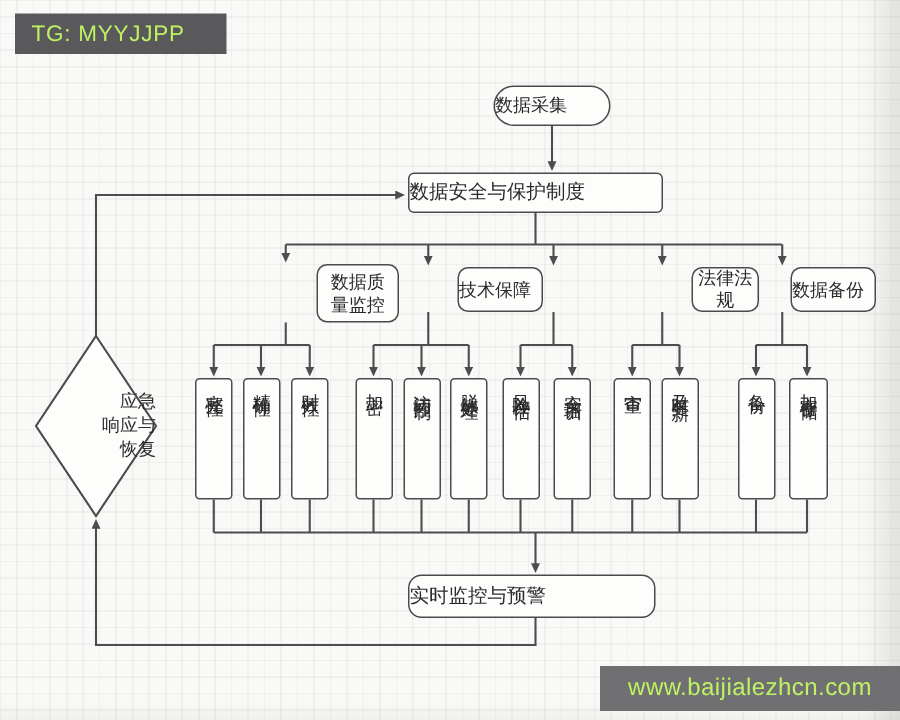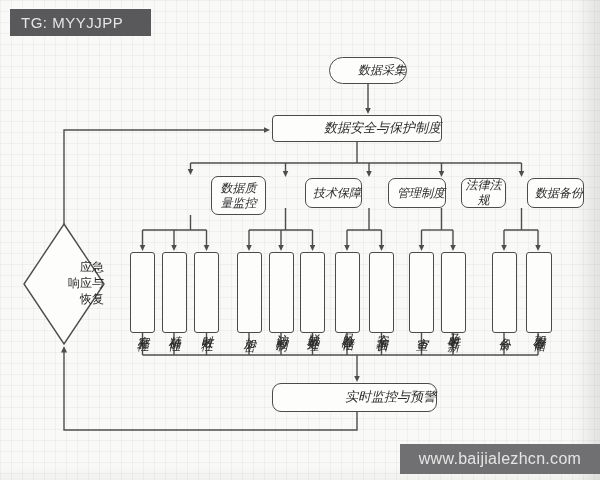--- a/index.html
+++ b/index.html
@@ -11,33 +11,32 @@
       repeating-linear-gradient(to bottom, rgba(130,130,130,0.08) 0px, rgba(130,130,130,0.08) 1px, transparent 1px, transparent 11px);
     font-family:"Liberation Sans","DejaVu Sans",sans-serif;
     color:#2a2a2a;
   }
   .page::after{ 
     content:"";position:absolute;inset:0;pointer-events:none;
     box-shadow:inset -34px 0 22px -22px rgba(0,0,0,0.10), inset 0 -20px 16px -16px rgba(0,0,0,0.05);
   }
   .banner{
     position:absolute;display:flex;align-items:center;
-    color:#e5e5e5;z-index:5;
+    color:#bef264;z-index:5;
   }
   .banner-top{left:10px;top:9px;width:130px;height:27px;background:#59595b;
     font-size:15px;padding-left:11px;letter-spacing:0.5px;}
   .banner-bottom{left:400px;top:444px;width:200px;height:30px;background:#707072;
     font-size:16px;justify-content:center;letter-spacing:0.3px;}
   .node{
     position:absolute;box-sizing:border-box;
     border:1.4px solid #4b4b4b;background:#fdfdfc;
-    display:flex;align-items:center;justify-content:flex-end;
+    display:flex;align-items:center;justify-content:flex-start;
     font-size:12px;line-height:1.25;text-align:center;
     z-index:2;
-    font-style:italic;
   }
   .stadium{border-radius:14px;}
   .rect{border-radius:4px;}
   .branch{border-radius:7px;margin-left:48px;}
   .monitor{border-radius:9px;}
   .vnode{
     border-radius:3px;
     writing-mode:vertical-rl;text-orientation:upright;
     letter-spacing:2px;font-size:12px;
   }
@@ -135,23 +134,20 @@
   <div class="node rect" style="left:272px;top:115px;width:170px;height:27px;font-size:13px;">
     <span>数据安全与保护制度</span>
   </div>
 
   <div class="node branch" style="left:163px;top:176px;width:55px;height:39px;padding:1px 4px;">
     <span>数据质量监控</span>
   </div>
   <div class="node branch" style="left:257px;top:178px;width:57px;height:30px;">
     <span>技术保障</span>
   </div>
-  <div class="node branch" style="left:340px;top:178px;width:58px;height:30px;">
-    <span>管理制度</span>
-  </div>
   <div class="node branch" style="left:413px;top:178px;width:45px;height:30px;">
     <span>法律法规</span>
   </div>
   <div class="node branch" style="left:479px;top:178px;width:57px;height:30px;">
     <span>数据备份</span>
   </div>
 
   <div class="node vnode" style="left:130px;top:252px;width:25px;height:81px;">
     <span>完整性</span>
   </div>

